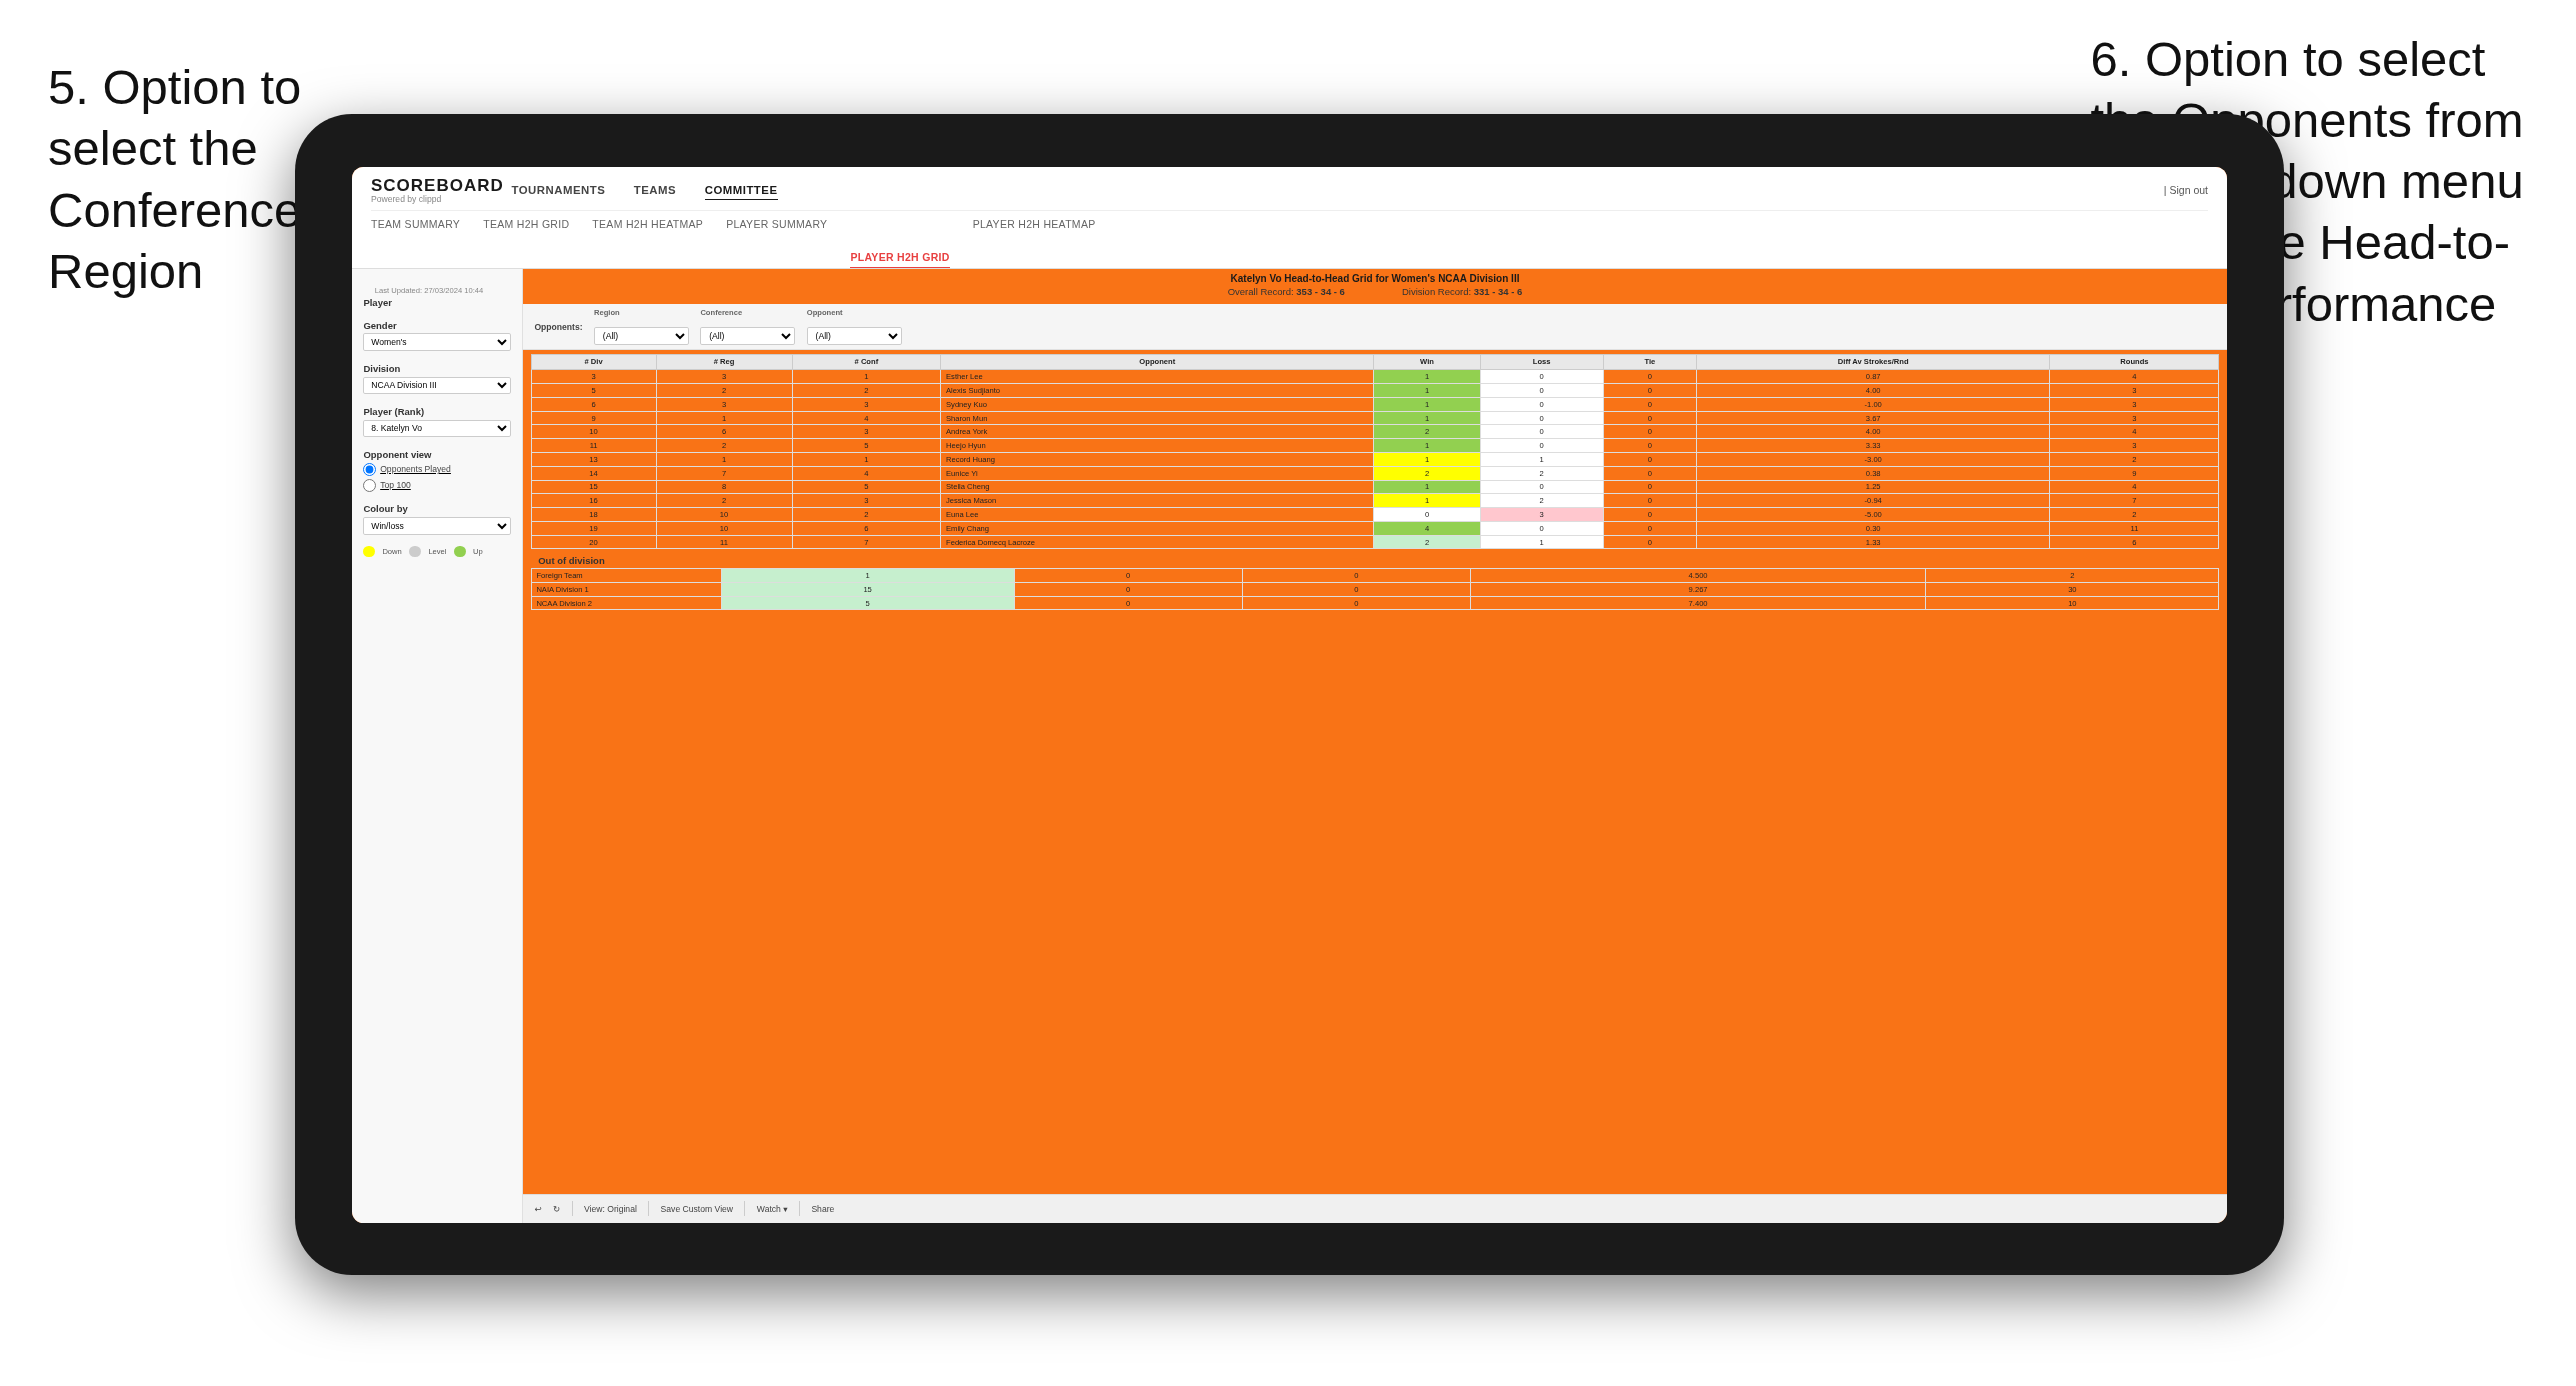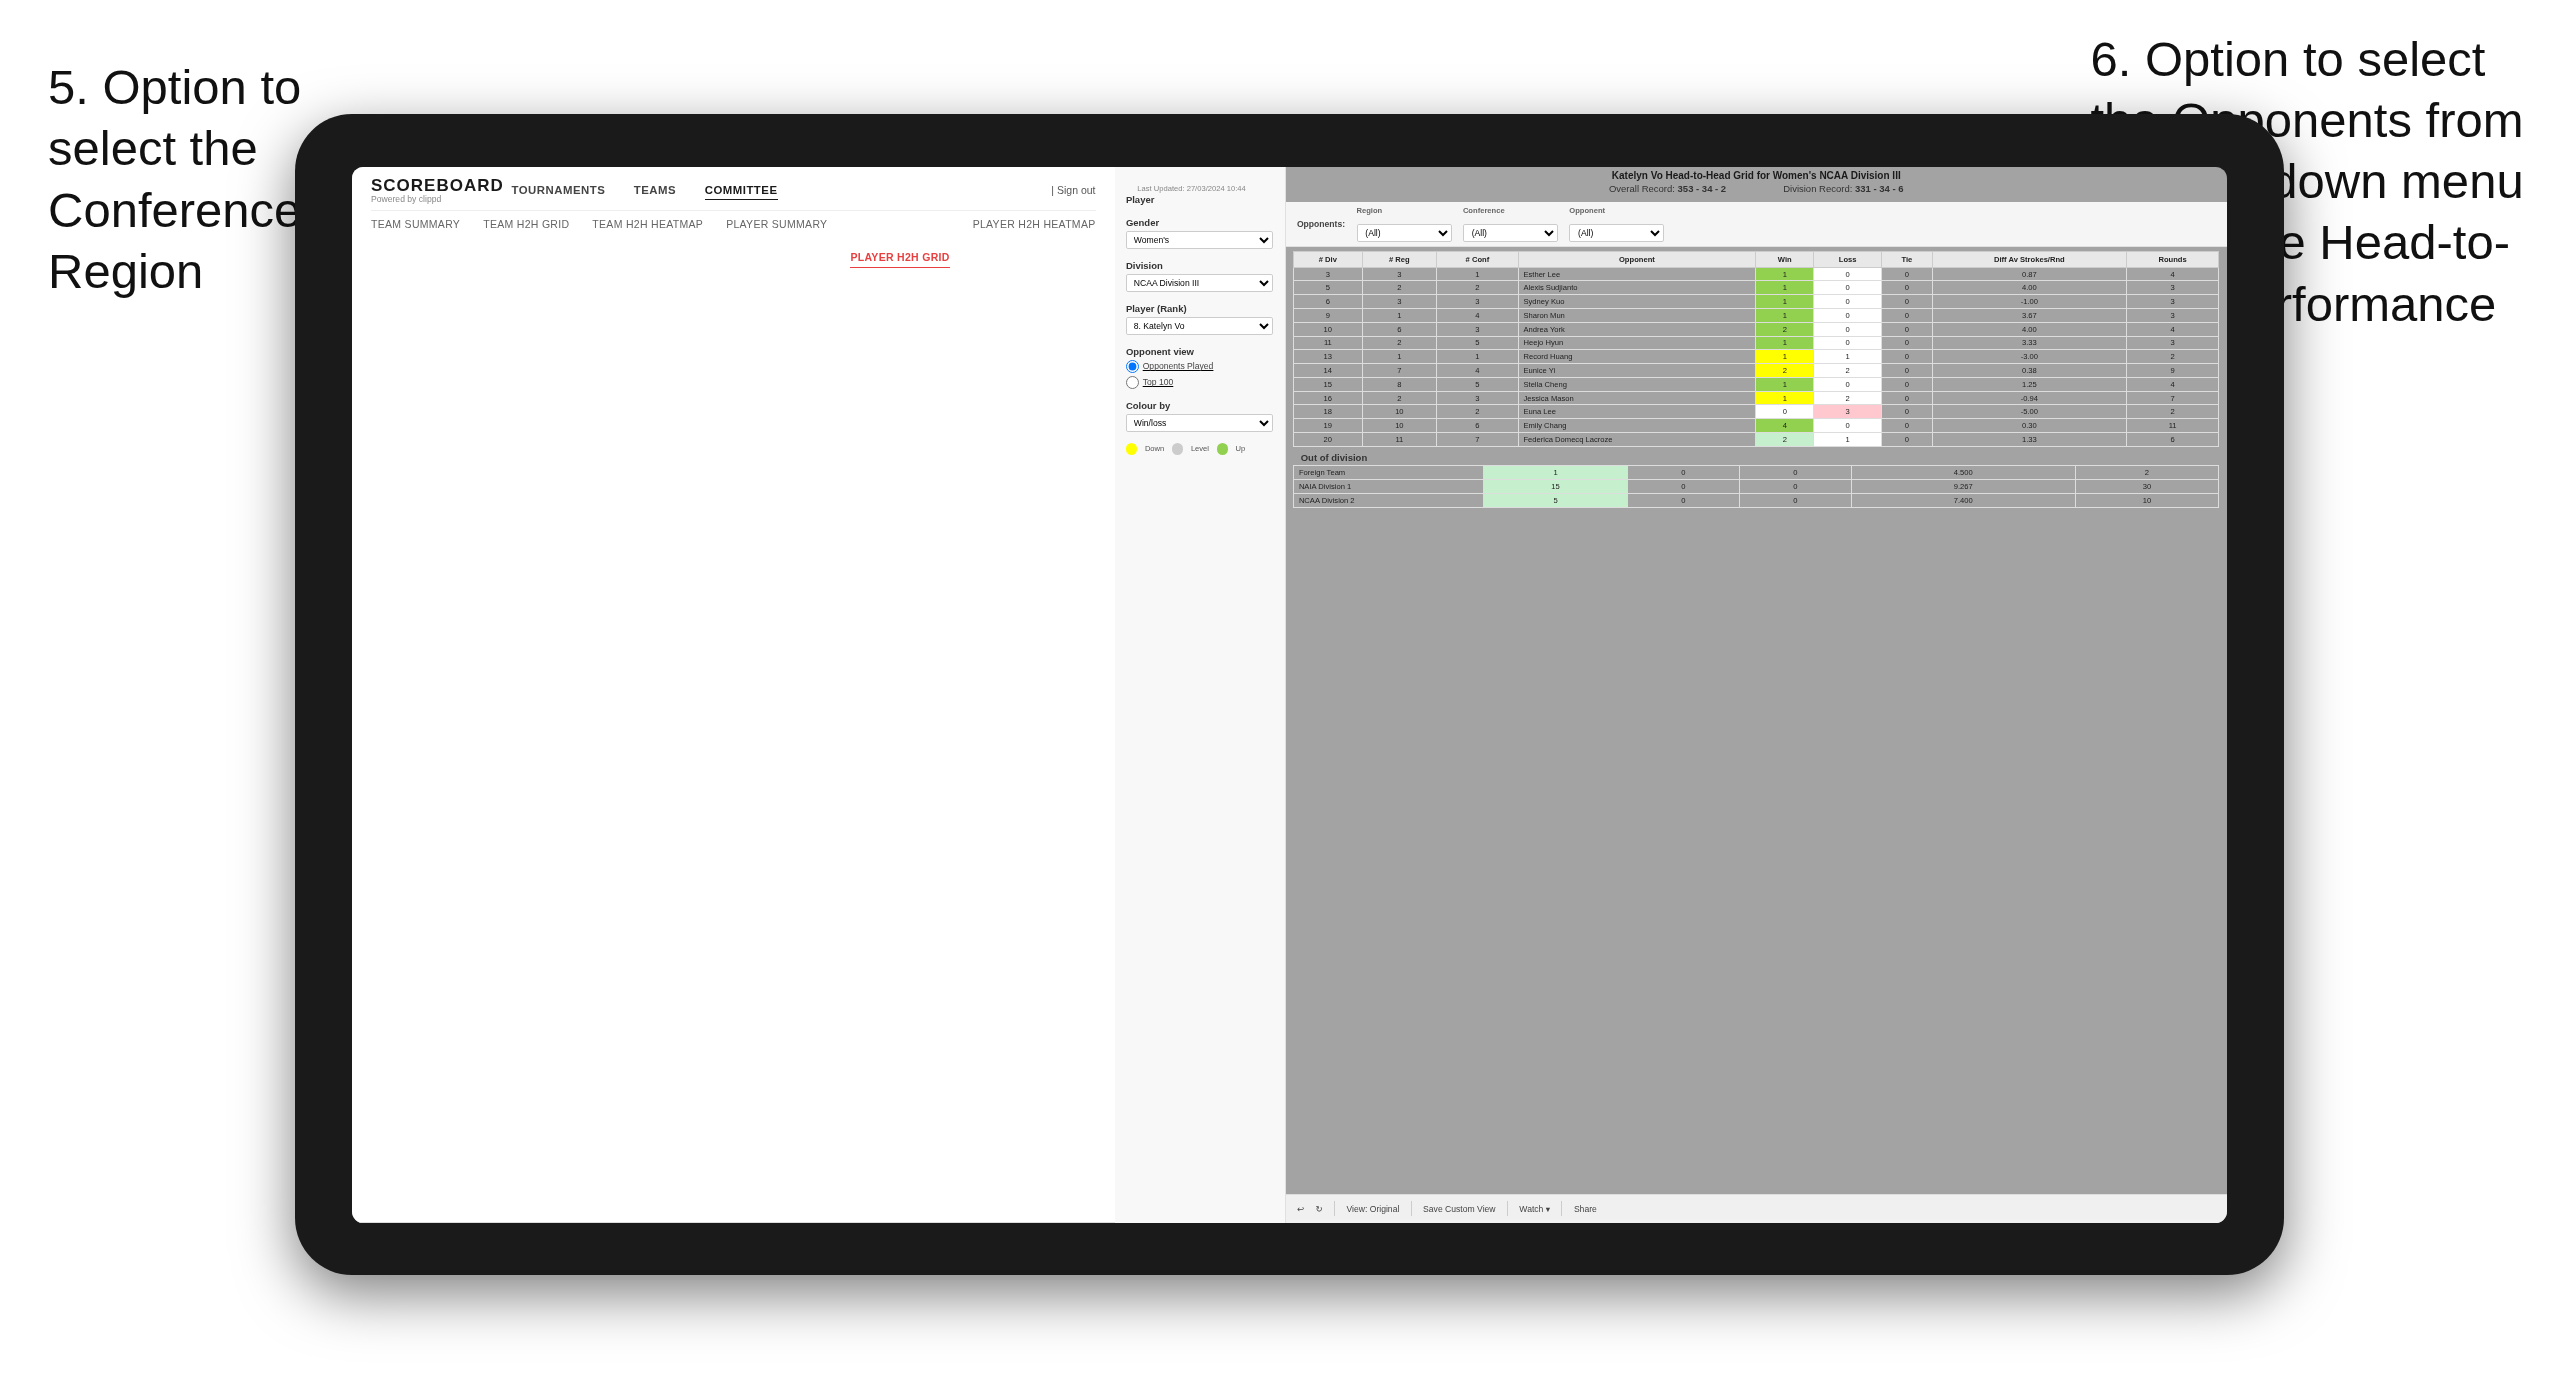--- a/index.html
+++ b/index.html
@@ -54,25 +54,25 @@
       border-radius: 57px;
       box-shadow: 0 19px 57px rgba(0,0,0,0.5);
       display: flex;
       align-items: center;
       justify-content: center;
     }
 
     .tablet-screen {
       width: 1875px;
       height: 1056px;
-      background: #a3a3a3;
+      background: #f97316;
       border-radius: 11.4px;
       overflow: hidden;
       display: flex;
-      flex-direction: row;
+      flex-direction: column;
     }
 
     
     .app-header {
       background: #ffffff;
       border-bottom: 1px solid #dddddd;
       padding: 9.5px 19px 0 19px;
       flex-shrink: 0;
     }
 
@@ -469,21 +469,21 @@
           <span class="color-label">Up</span>
         </div>
       </div>
 
       <div class="content-panel">
 
         <div class="page-title">Katelyn Vo Head-to-Head Grid for Women's NCAA Division III</div>
 
         <div class="record-row">
           <div>
-            <span>Overall Record:</span> <span style="font-weight:700;">353 - 34 - 2</span>
+            <span>Overall Record:</span> <span style="font-weight:700;">353 - 34 - 6</span>
           </div>
           <div>
             <span>Division Record:</span> <span style="font-weight:700;">331 - 34 - 6</span>
           </div>
         </div>
 
         <div class="filter-row">
           <span class="opponents-label">Opponents:</span>
           <div class="filter-group">
             <span class="filter-label">Region</span>

